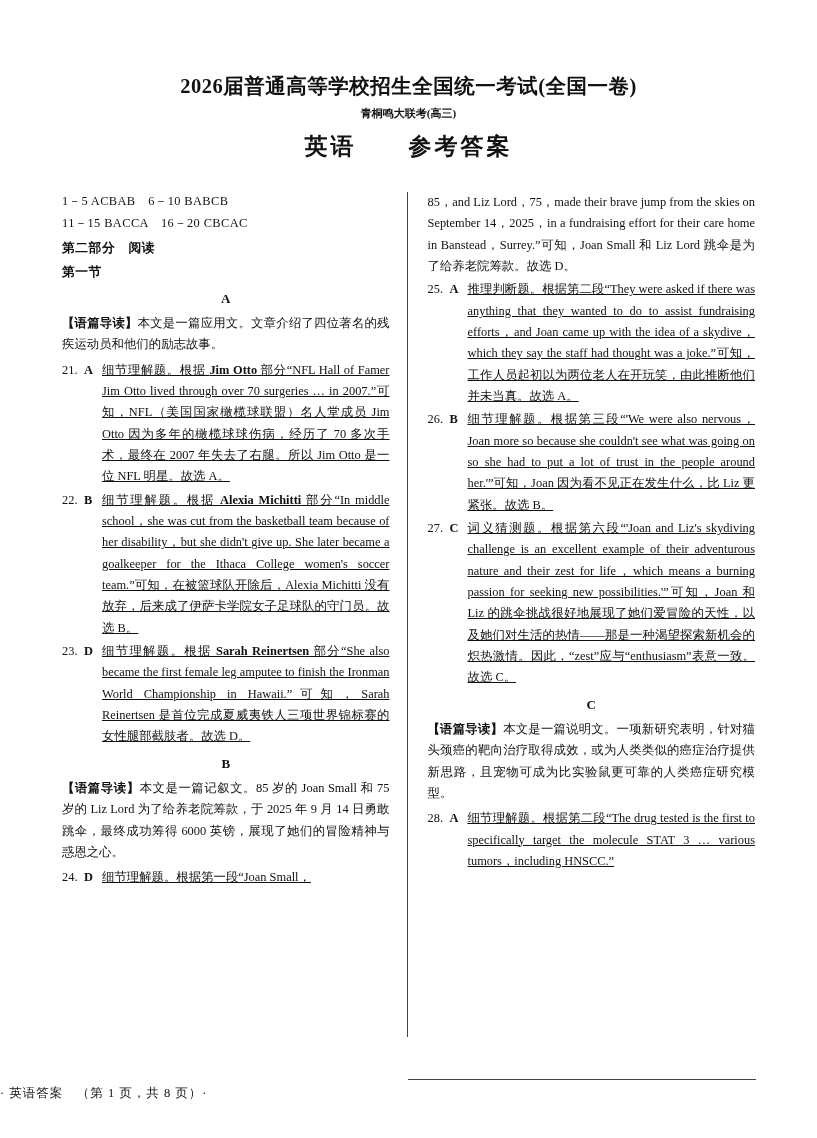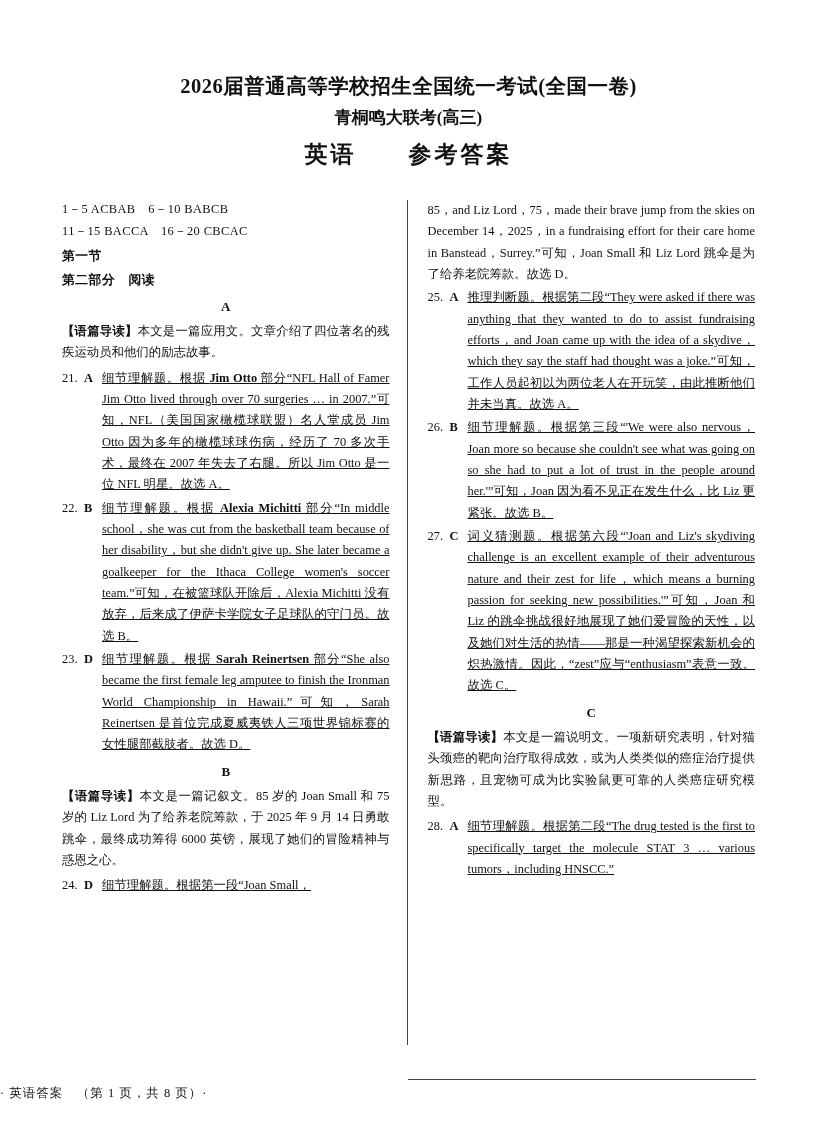--- a/index.html
+++ b/index.html
@@ -28,21 +28,21 @@
     font-family: "Liberation Serif", serif;
     font-weight: bold;
     font-size: 20.5px;
     letter-spacing: 0.5px;
     margin-top: 14px;
     margin-bottom: 6px;
   }
   .sub-title {
     font-family: "Liberation Serif", serif;
     font-weight: bold;
-    font-size: 17px;
+    font-size: 11px;
     margin-bottom: 10px;
   }
   .exam-title {
     font-family: "Liberation Serif", serif;
     font-weight: bold;
     font-size: 23px;
     letter-spacing: 3px;
     margin-bottom: 28px;
   }
   .columns {
@@ -154,22 +154,22 @@
   </div>
 
   <div class="columns">
 
     <div class="divider"></div>
 
     <div class="col left">
 
       <div class="plainline">1－5 ACBAB　6－10 BABCB</div>
       <div class="plainline">11－15 BACCA　16－20 CBCAC</div>
+      <div class="sec-head">第二部分　阅读</div>
       <div class="sec-head">第一节</div>
-      <div class="sec-head">第二部分　阅读</div>
 
       <div class="center-letter">A</div>
 
       <div class="guide">
         <span class="tag">【语篇导读】</span><span>本文是一篇应用文。文章介绍了四位著名的残疾运动员和他们的励志故事。</span>
       </div>
 
       <div class="qitem">
         <span class="qnum">21.</span>
         <span class="qans">A</span>
@@ -197,21 +197,21 @@
       <div class="qitem">
         <span class="qnum">24.</span>
         <span class="qans">D</span>
         <span class="qbody">细节理解题。根据第一段“Joan Small，</span>
       </div>
 
     </div>
 
     <div class="col right">
 
-      <div class="cont">85，and Liz Lord，75，made their brave jump from the skies on December 14，2025，in a fundraising effort for their care home in Banstead，Surrey.”可知，Joan Small 和 Liz Lord 跳伞是为了给养老院筹款。故选 D。</div>
+      <div class="cont">85，and Liz Lord，75，made their brave jump from the skies on September 14，2025，in a fundraising effort for their care home in Banstead，Surrey.”可知，Joan Small 和 Liz Lord 跳伞是为了给养老院筹款。故选 D。</div>
 
       <div class="qitem">
         <span class="qnum">25.</span>
         <span class="qans">A</span>
         <span class="qbody">推理判断题。根据第二段“They were asked if there was anything that they wanted to do to assist fundraising efforts，and Joan came up with the idea of a skydive，which they say the staff had thought was a joke.”可知，工作人员起初以为两位老人在开玩笑，由此推断他们并未当真。故选 A。</span>
       </div>
 
       <div class="qitem">
         <span class="qnum">26.</span>
         <span class="qans">B</span>

